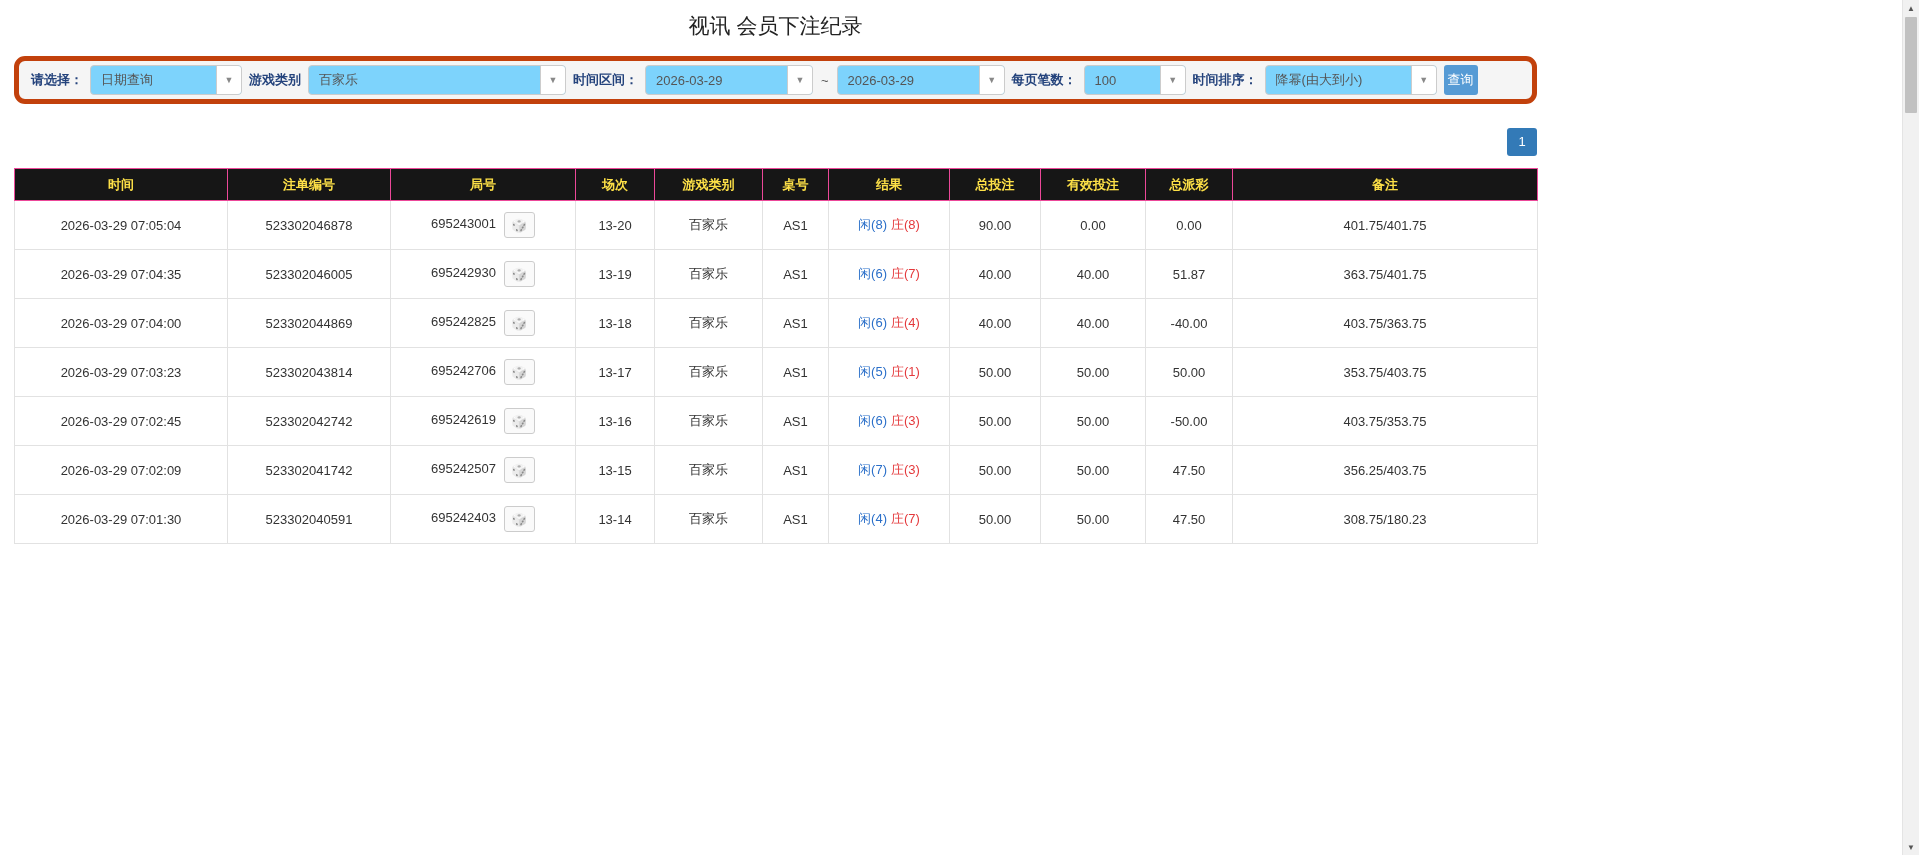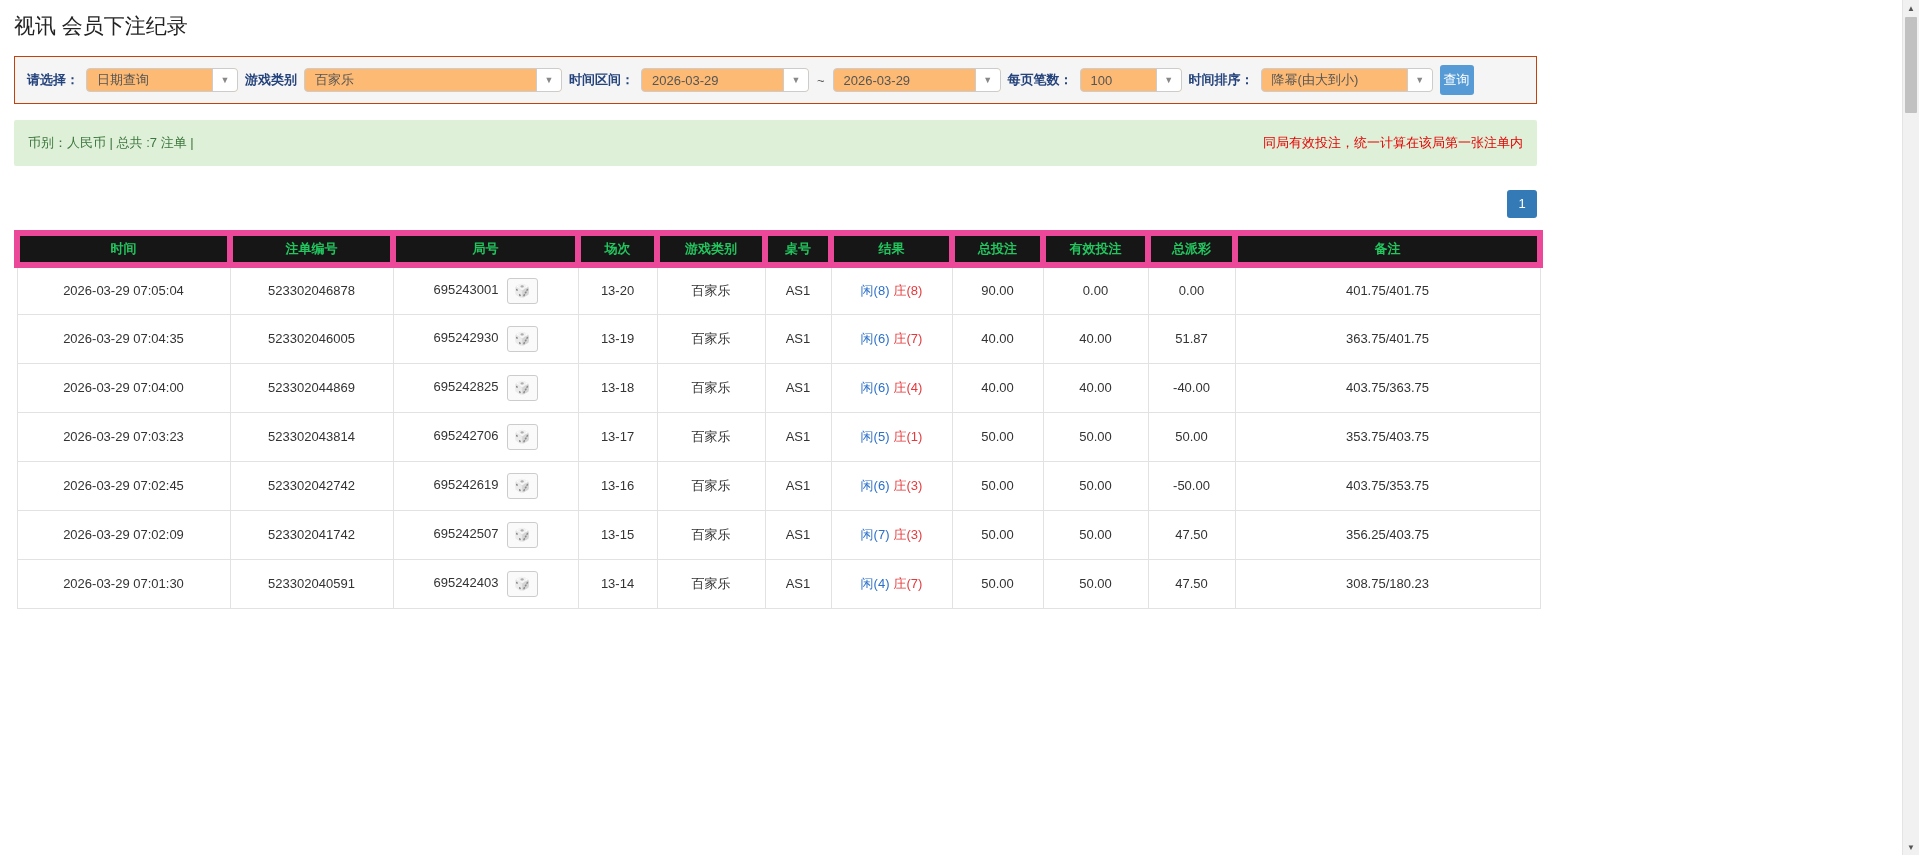--- a/index.html
+++ b/index.html
@@ -9,43 +9,44 @@
     font-family: "Liberation Sans", "DejaVu Sans", sans-serif;
     color: #333;
   }
   body { width: 1919px; min-height: 855px; position: relative; overflow: hidden; }
 
   .content { margin-left: 14px; width: 1523px; padding-top: 6px; }
 
   .page-title {
     font-size: 21px; font-weight: 500; color: #222;
     margin: 6px 0 16px 0;
+    text-align: center;
   }
 
   
   .filter-bar {
     background: #f5f5f5;
-    border: 1px solid #c2410c;
-    border-radius: 0;
+    border: 5px solid #c2410c;
+    border-radius: 11px;
     padding: 8px 12px;
     display: flex; align-items: center;
     gap: 7px;
     height: 48px;
   }
   .flabel {
     font-size: 13px; font-weight: bold;
     color: var(--label-navy, #24437c);
     white-space: nowrap;
   }
   .combo {
     display: inline-flex; align-items: stretch;
-    background: #fdba74;
+    background: #7dd3fc;
     border: 1px solid #ccc;
     border-radius: 4px;
-    height: 24px;
+    height: 30px;
     overflow: hidden;
   }
   .combo-text {
     padding: 0 10px; font-size: 13px; color: #555;
     display: flex; align-items: center; flex: 1;
     white-space: nowrap; overflow: hidden;
   }
   .combo-btn {
     width: 25px; border-left: 1px solid #ccc;
     background: #fff; color: #888;
@@ -85,23 +86,23 @@
 
   
   table.bets {
     border-collapse: collapse;
     width: 100%;
     font-size: 13px;
     table-layout: fixed;
   }
   table.bets th {
     background: var(--header-bg, #161616);
-    color: #22c55e; font-weight: bold;
+    color: #fde047; font-weight: bold;
     height: 32px;
-    border: 6px solid #ec4899;
+    border: 1px solid #ec4899;
     font-size: 13px;
   }
   table.bets td {
     border: 1px solid #e2e2e2;
     text-align: center;
     height: 49px;
     color: #333;
     padding: 2px 4px;
     overflow: hidden; white-space: nowrap;
   }
@@ -184,24 +185,20 @@
 
     <span class="flabel">时间排序：</span>
     <div class="combo" style="width:172px">
       <span class="combo-text">降幂(由大到小)</span>
       <span class="combo-btn">▼</span>
     </div>
 
     <button class="search-btn">查询</button>
   </div>
 
-  <div class="summary-bar">
-    <span class="summary-left">币别：人民币 | 总共 :7 注单 |</span>
-    <span class="summary-right">同局有效投注，统一计算在该局第一张注单内</span>
-  </div>
 
   <div class="pagination">
     <span class="page-btn">1</span>
   </div>
 
   <table class="bets">
     <colgroup>
       <col style="width:213px">
         <col style="width:163px">
         <col style="width:185px">

